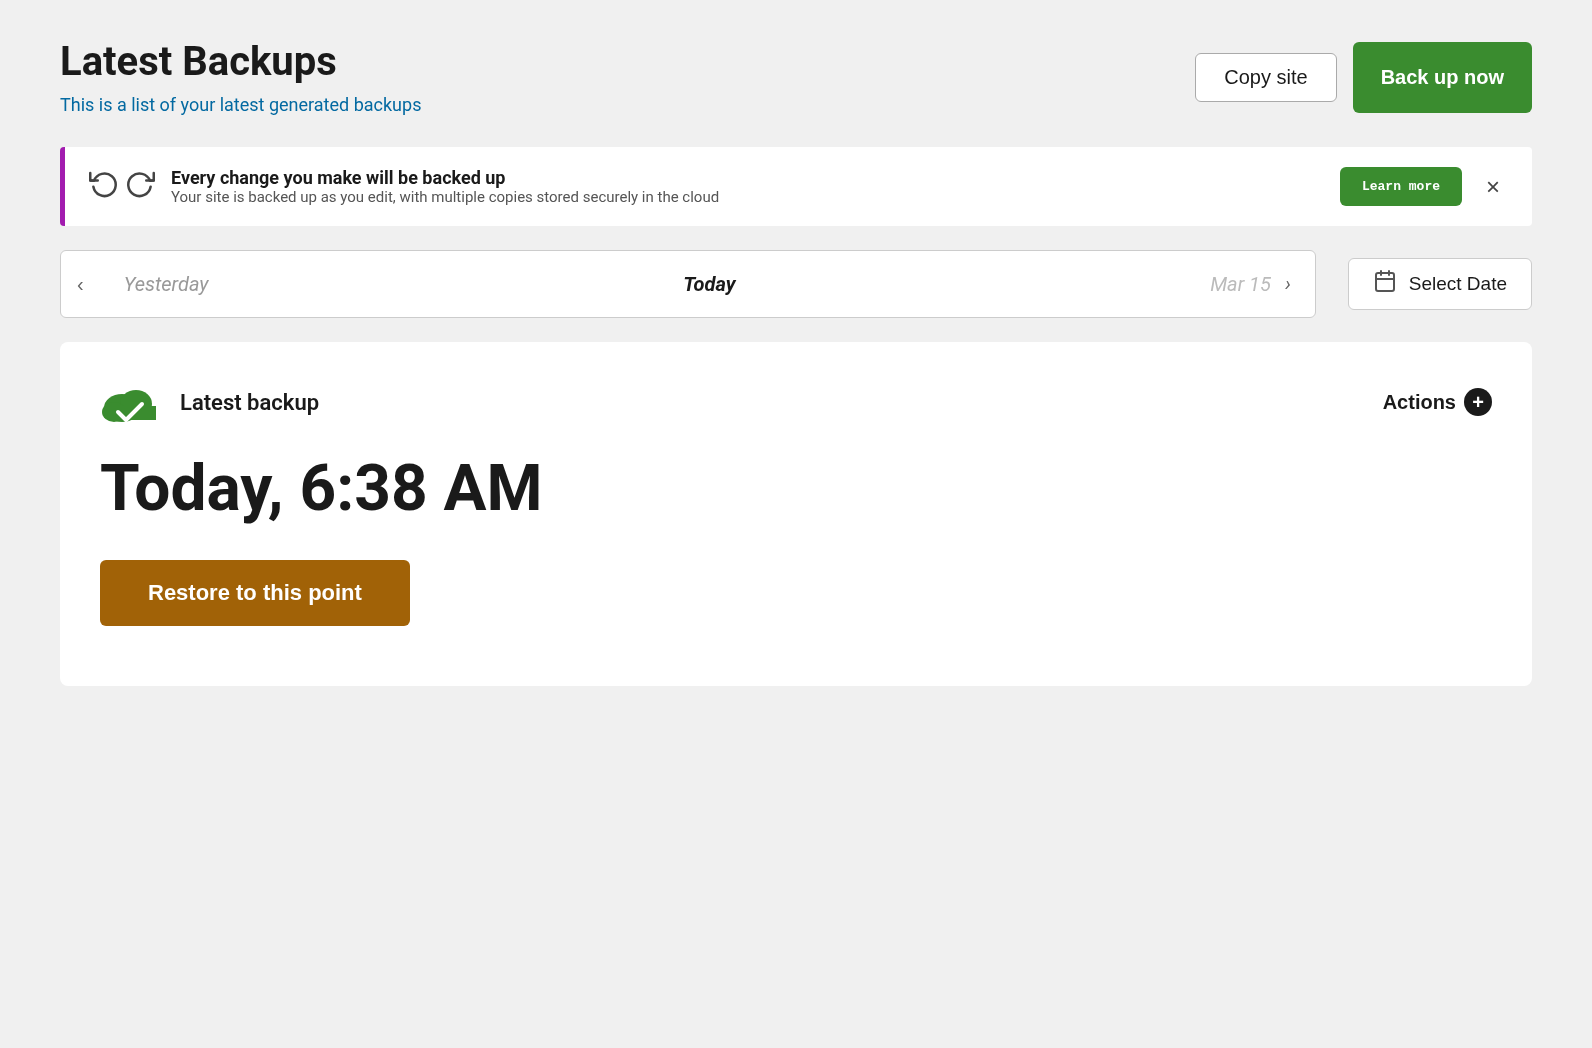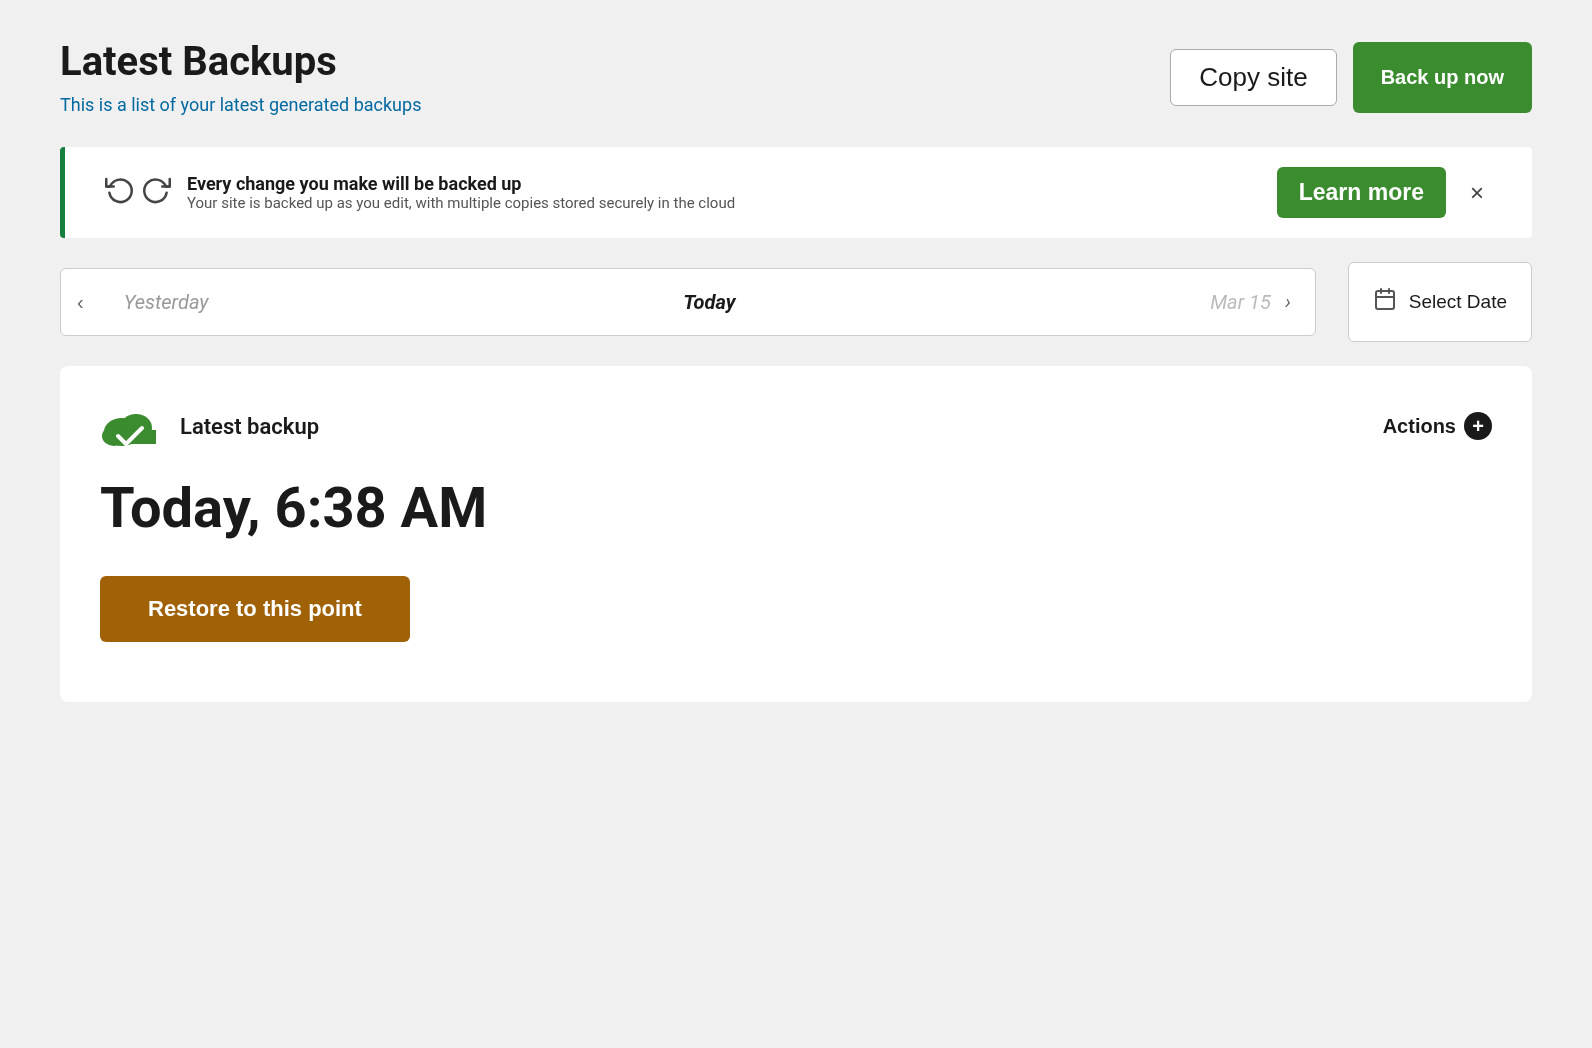--- a/index.html
+++ b/index.html
@@ -41,42 +41,42 @@
       display: flex;
       gap: 16px;
       align-items: center;
     }
 
     .btn-copy-site {
       background: #fff;
       border: 1.5px solid #aaa;
       border-radius: 6px;
       padding: 12px 28px;
-      font-size: 26px;
+      font-size: 20px;
       color: #1a1a1a;
       cursor: pointer;
       font-weight: 500;
     }
 
     .btn-back-up-now {
       background: #3a8c2f;
       border: none;
       border-radius: 6px;
       padding: 24px 28px;
       font-size: 20px;
       color: #fff;
       cursor: pointer;
       font-weight: 600;
     }
 
     .info-banner {
       background: #fff;
-      border-left: 5px solid #15803d;
+      border-left: 5px solid #a21caf;
       border-radius: 4px;
-      padding: 20px 40px;
+      padding: 20px 24px;
       display: flex;
       align-items: center;
       gap: 16px;
       margin-top: 32px;
       margin-bottom: 24px;
     }
 
     .info-banner-icons {
       display: flex;
       gap: 6px;
@@ -101,26 +101,27 @@
     .info-banner-content .subtitle {
       font-size: 15px;
       color: #555;
     }
 
     .btn-learn-more {
       background: #3a8c2f;
       border: none;
       border-radius: 6px;
       padding: 12px 22px;
-      font-size: 23px;
+      font-size: 13px;
       color: #fff;
       cursor: pointer;
       font-weight: 600;
       white-space: nowrap;
       flex-shrink: 0;
+      font-family: Liberation Mono, monospace;
     }
 
     .close-btn {
       background: none;
       border: none;
       font-size: 24px;
       cursor: pointer;
       color: #444;
       flex-shrink: 0;
       padding: 4px 8px;
@@ -185,21 +186,21 @@
       display: flex;
       align-items: center;
       gap: 14px;
     }
 
     .btn-select-date {
       background: #fff;
       border: 1.5px solid #ccc;
       border-radius: 6px;
       padding: 0 24px;
-      height: 80px;
+      height: 52px;
       font-size: 19px;
       color: #1a1a1a;
       cursor: pointer;
       display: flex;
       align-items: center;
       gap: 12px;
       font-weight: 500;
       white-space: nowrap;
     }
 
@@ -259,21 +260,21 @@
       border-radius: 50%;
       color: #fff;
       display: flex;
       align-items: center;
       justify-content: center;
       font-size: 20px;
       font-weight: 700;
     }
 
     .backup-time {
-      font-size: 56px;
+      font-size: 64px;
       font-weight: 700;
       color: #1a1a1a;
       margin-bottom: 36px;
       line-height: 1.1;
     }
 
     .btn-restore {
       background: #a16207;
       border: none;
       border-radius: 6px;

